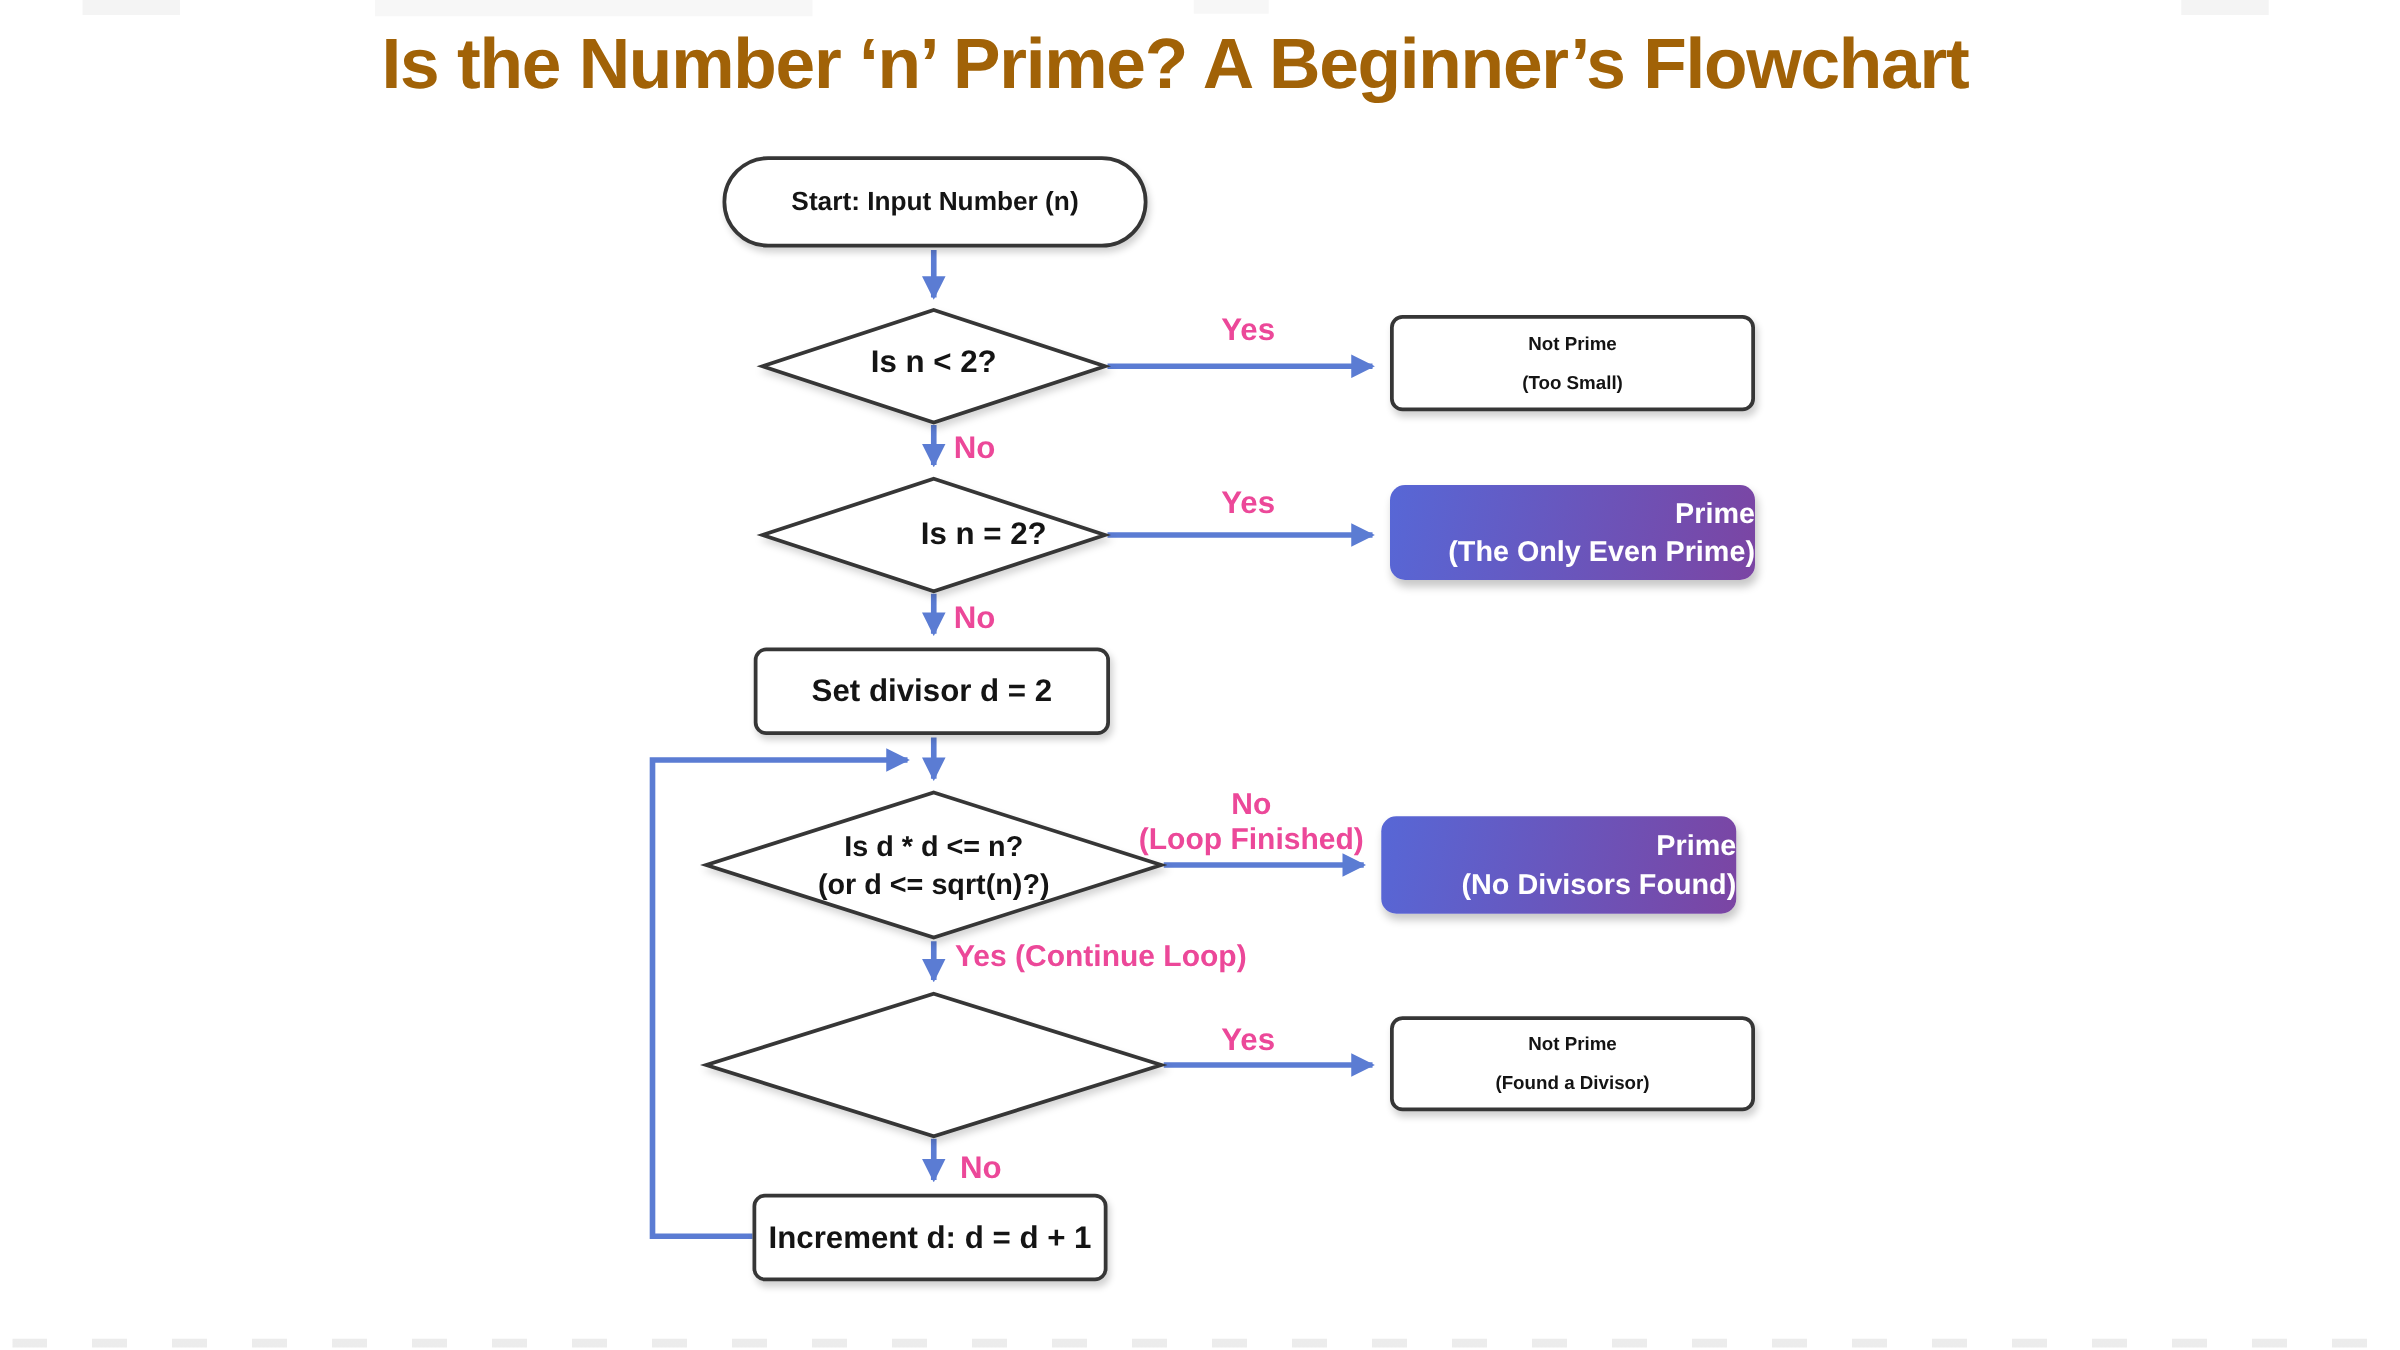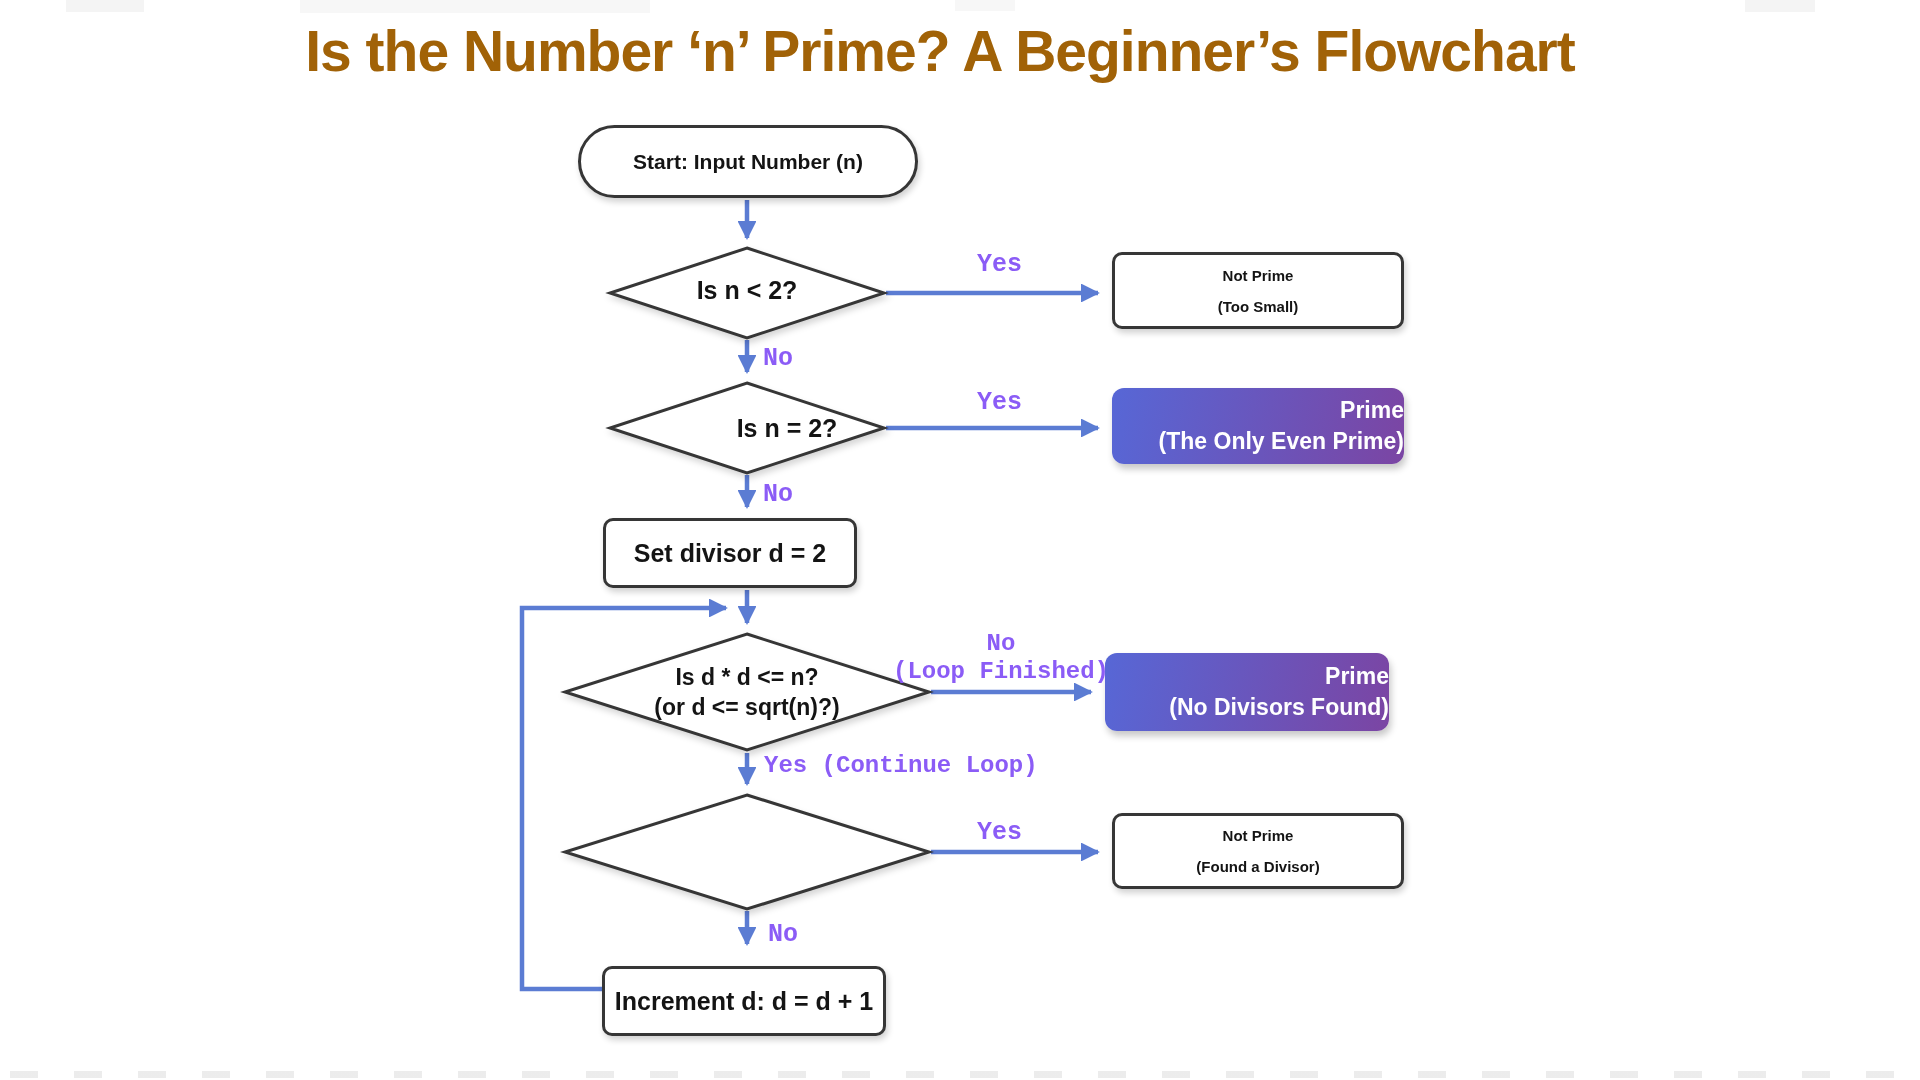--- a/index.html
+++ b/index.html
@@ -41,21 +41,21 @@
     background:linear-gradient(100deg,var(--gradient-a,#5767d6) 0%,var(--gradient-b,#7b45a3) 100%);
     box-shadow:2px 5px 7px rgba(0,0,0,.22);
     align-items:flex-end;
   }
   .dlabel{
     position:absolute;transform:translate(-50%,-50%);text-align:center;
     font-weight:bold;font-size:25px;line-height:31px;white-space:nowrap;
   }
   .dlabel.small{font-size:23px;line-height:30px;}
   .elabel{
-    position:absolute;font-weight:bold;font-size:25px;color:#8b5cf6;white-space:nowrap;font-family:Liberation Mono, monospace;
+    position:absolute;font-weight:bold;font-size:25px;color:#ec4899;white-space:nowrap;
   }
   .elabel.center{transform:translateX(-50%);text-align:center;line-height:28px;font-size:24px;}
   .artifact{position:absolute;pointer-events:none;}
   .artifact.top1{left:66px;top:0;width:78px;height:12px;background:rgba(40,40,40,.05);}
   .artifact.top2{left:300px;top:0;width:350px;height:13px;background:rgba(40,40,40,.04);}
   .artifact.top3{left:955px;top:0;width:60px;height:11px;background:rgba(40,40,40,.04);}
   .artifact.top4{left:1745px;top:0;width:70px;height:12px;background:rgba(40,40,40,.05);}
   .artifact.bottom{
     left:10px;top:1071px;width:1900px;height:7px;
     background:repeating-linear-gradient(90deg,rgba(70,70,70,.10) 0 28px,transparent 28px 64px);
@@ -104,41 +104,41 @@
     <span>(Too Small)</span>
   </div>
 
   <div class="dlabel" style="left:747px;top:428px;margin-left:40px;">Is n = 2?</div>
 
   <div class="node grad" style="left:1112px;top:388px;width:292px;height:76px;">
     <span>Prime</span>
     <span>(The Only Even Prime)</span>
   </div>
 
-  <div class="node rect" style="left:603px;top:518px;width:254px;height:70px;">
+  <div class="node rect" style="left:603px;top:518px;width:285px;height:70px;">
     <span>Set divisor d = 2</span>
   </div>
 
   <div class="dlabel small" style="left:747px;top:692px;">
     <div>Is d * d &lt;= n?</div>
     <div>(or d &lt;= sqrt(n)?)</div>
   </div>
 
   <div class="node grad" style="left:1105px;top:653px;width:284px;height:78px;">
     <span>Prime</span>
     <span>(No Divisors Found)</span>
   </div>
 
 
   <div class="node result" style="left:1112px;top:813px;width:292px;height:76px;">
     <span>Not Prime</span>
     <span>(Found a Divisor)</span>
   </div>
 
-  <div class="node rect" style="left:602px;top:955px;width:284px;height:70px;margin-top:11px;">
+  <div class="node rect" style="left:602px;top:955px;width:284px;height:70px;">
     <span>Increment d: d = d + 1</span>
   </div>
 
   <div class="elabel" style="left:977px;top:250px;">Yes</div>
   <div class="elabel" style="left:763px;top:344px;">No</div>
   <div class="elabel" style="left:977px;top:388px;">Yes</div>
   <div class="elabel" style="left:763px;top:480px;">No</div>
   <div class="elabel center" style="left:1001px;top:630px;">
     <div>No</div>
     <div>(Loop Finished)</div>

